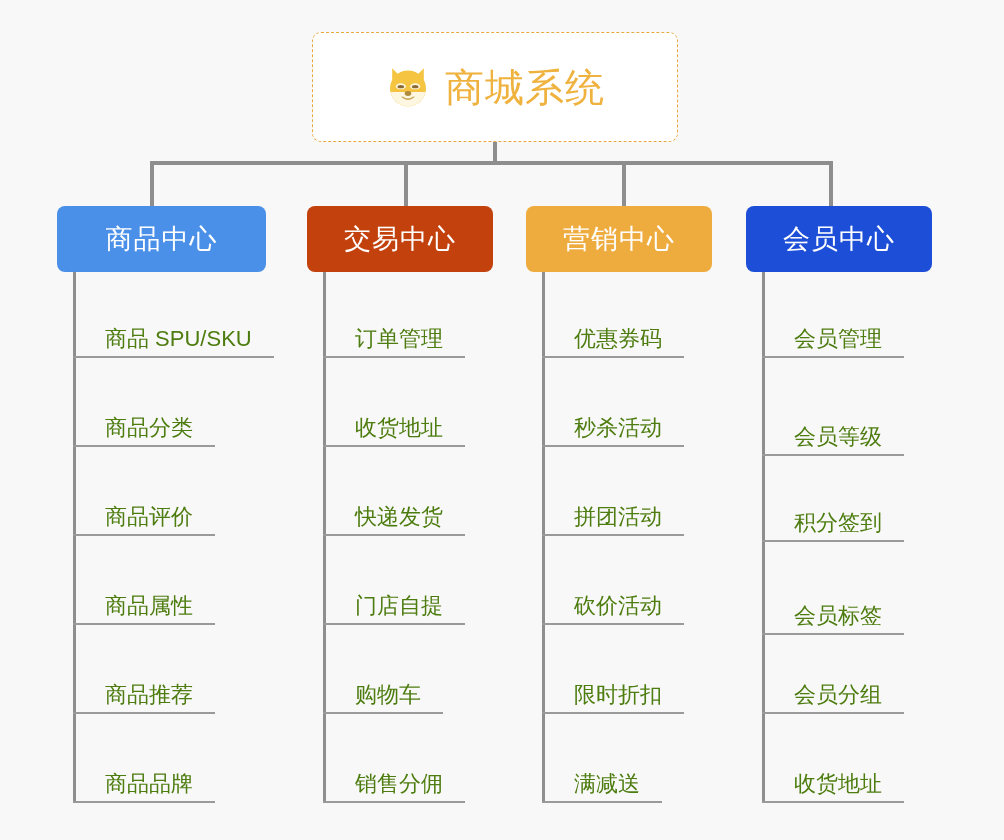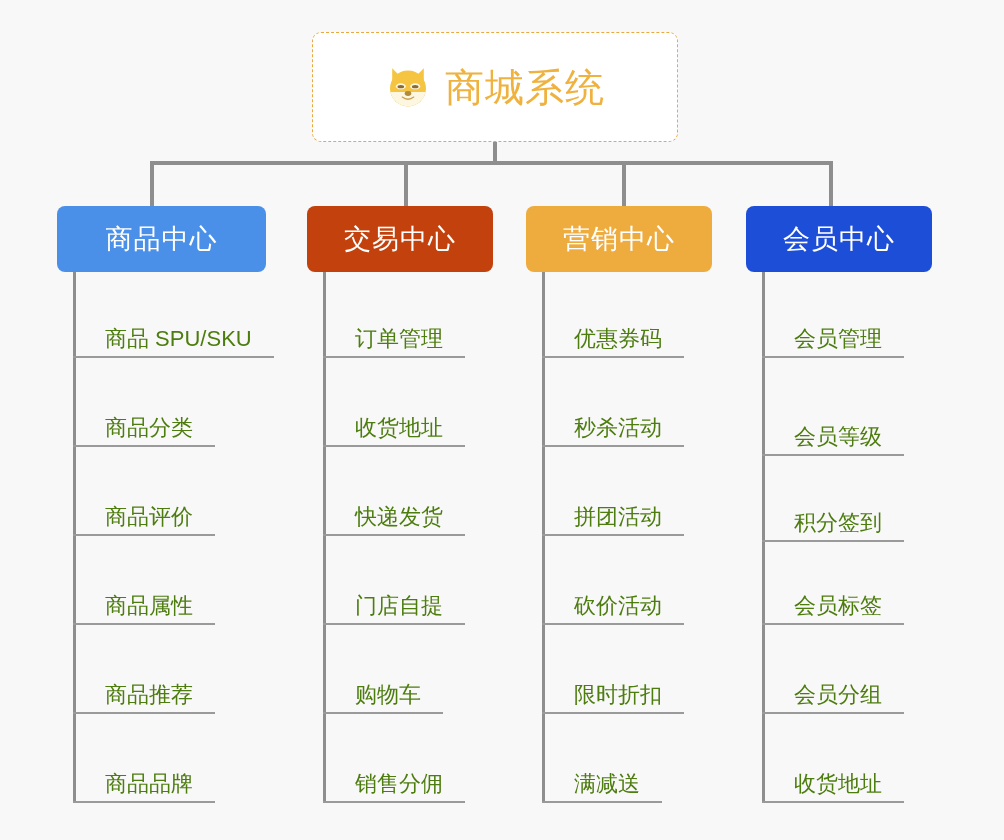--- a/index.html
+++ b/index.html
@@ -222,21 +222,21 @@
         <div class="spine" style="height: 531px;"></div>
         <div class="leaf" style="top: 108px;">
           <span class="leaf-label">会员管理</span>
         </div>
         <div class="leaf" style="top: 206px;">
           <span class="leaf-label">会员等级</span>
         </div>
         <div class="leaf" style="top: 292px;">
           <span class="leaf-label">积分签到</span>
         </div>
-        <div class="leaf" style="top: 375px;">
+        <div class="leaf" style="top: 385px;">
           <span class="leaf-label">会员标签</span>
         </div>
         <div class="leaf" style="top: 464px;">
           <span class="leaf-label">会员分组</span>
         </div>
         <div class="leaf" style="top: 553px;">
           <span class="leaf-label">收货地址</span>
         </div>
       </div>
     </div>

